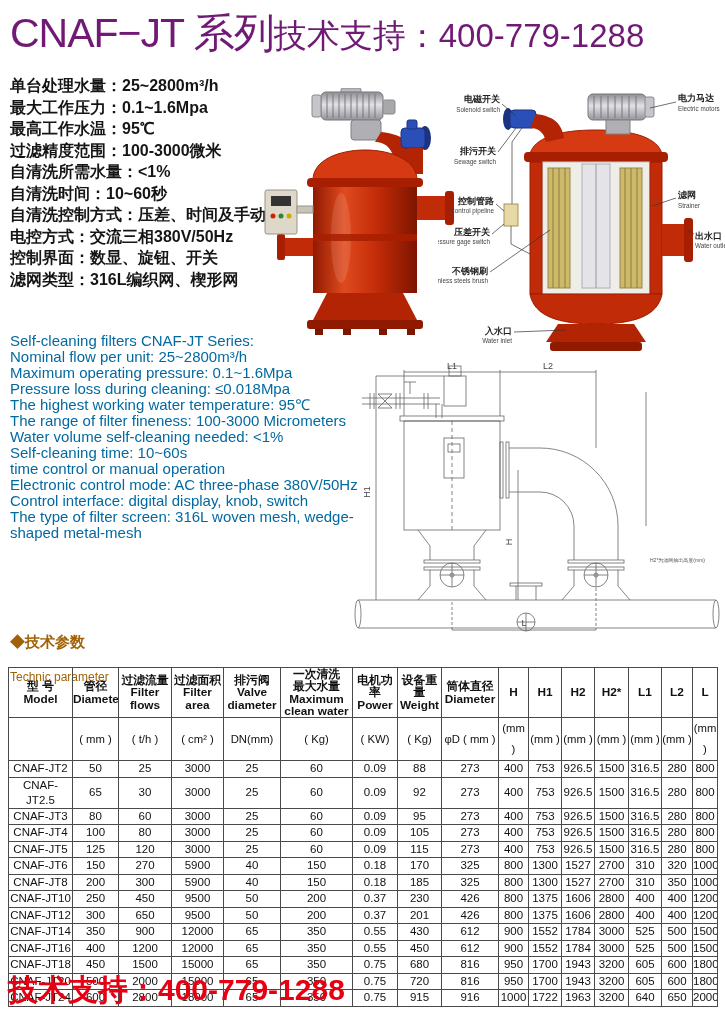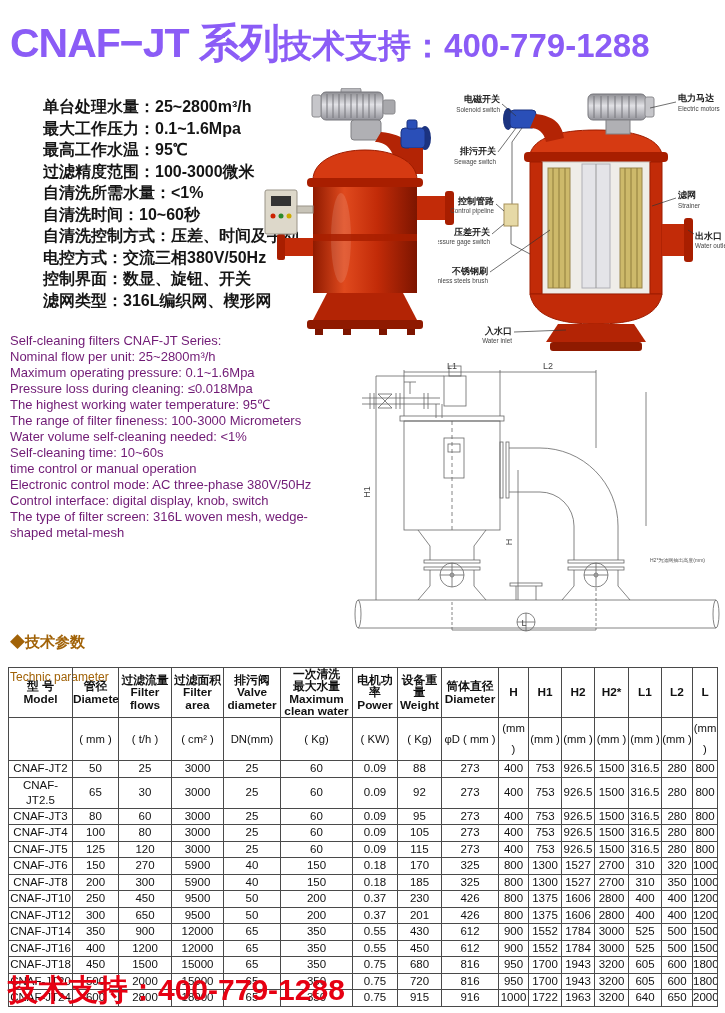--- a/index.html
+++ b/index.html
@@ -1,28 +1,28 @@
 <!DOCTYPE html>
 <html><head>
 <meta charset="utf-8">
 <style>
   html,body{margin:0;padding:0;background:#fff;}
   #page{position:relative;width:725px;height:1013px;background:#ffffff;
         font-family:"Liberation Sans",sans-serif;overflow:hidden;color:#111;}
 
   
-  .title{position:absolute;left:10px;top:16px;white-space:nowrap;color:#8b5cf6;font-weight:bold;}
+  .title{position:absolute;left:10px;top:6px;white-space:nowrap;color:#701a75;font-weight:normal;}
   .title .main{font-size:41px;letter-spacing:-1px;}
   .title .sub{font-size:33px;}
 
   
-  .specs-cn{position:absolute;left:10px;top:96px;width:270px;margin-left:33px;}
+  .specs-cn{position:absolute;left:10px;top:75px;width:270px;}
   .specs-cn .line-cn{font-size:16px;font-weight:bold;line-height:21.5px;white-space:nowrap;color:#151515;}
   .specs-en{position:absolute;left:10px;top:333px;width:345px;}
-  .specs-en .line-en{font-size:13px;line-height:16px;white-space:nowrap;color:#701a75;}
+  .specs-en .line-en{font-size:15px;line-height:16px;white-space:nowrap;color:#0369a1;}
 
   
   .photo-left{position:absolute;left:263px;top:88px;width:204px;height:258px;}
   .cutaway{position:absolute;left:438px;top:84px;width:287px;height:278px;}
   .drawing{position:absolute;left:348px;top:362px;width:377px;height:273px;}
   svg{display:block;}
   .lbl-cn{font-size:9px;font-weight:bold;fill:#222;}
   .lbl-en{font-size:6.3px;fill:#444;}
   .leader{stroke:#333;stroke-width:0.7;fill:none;}
   .draft{stroke:#666;stroke-width:0.8;fill:none;}

